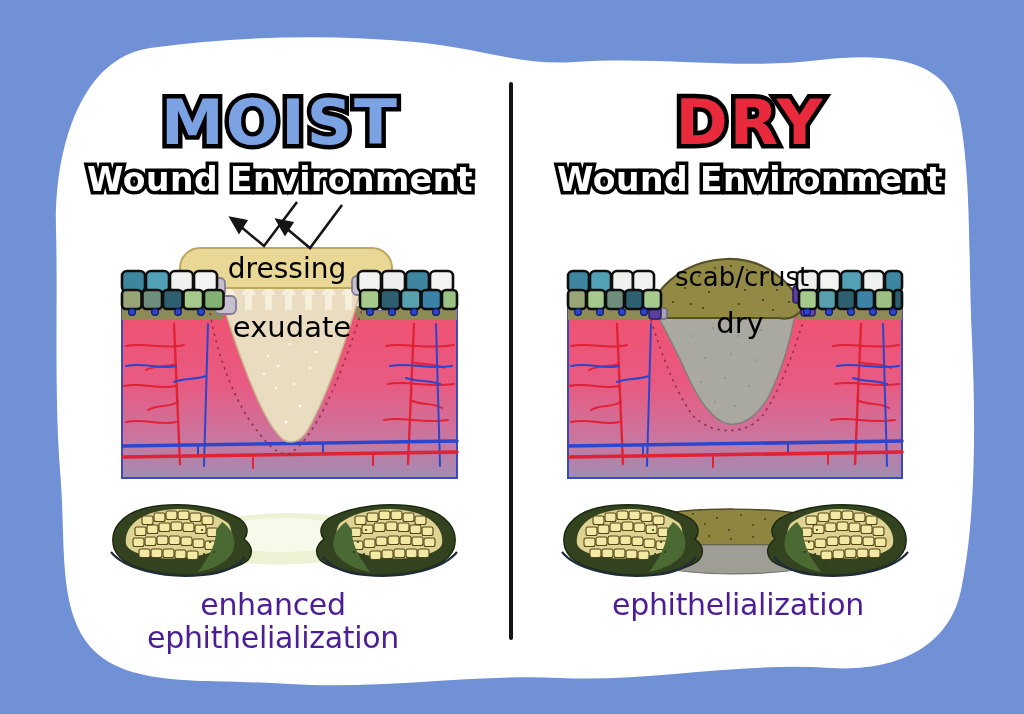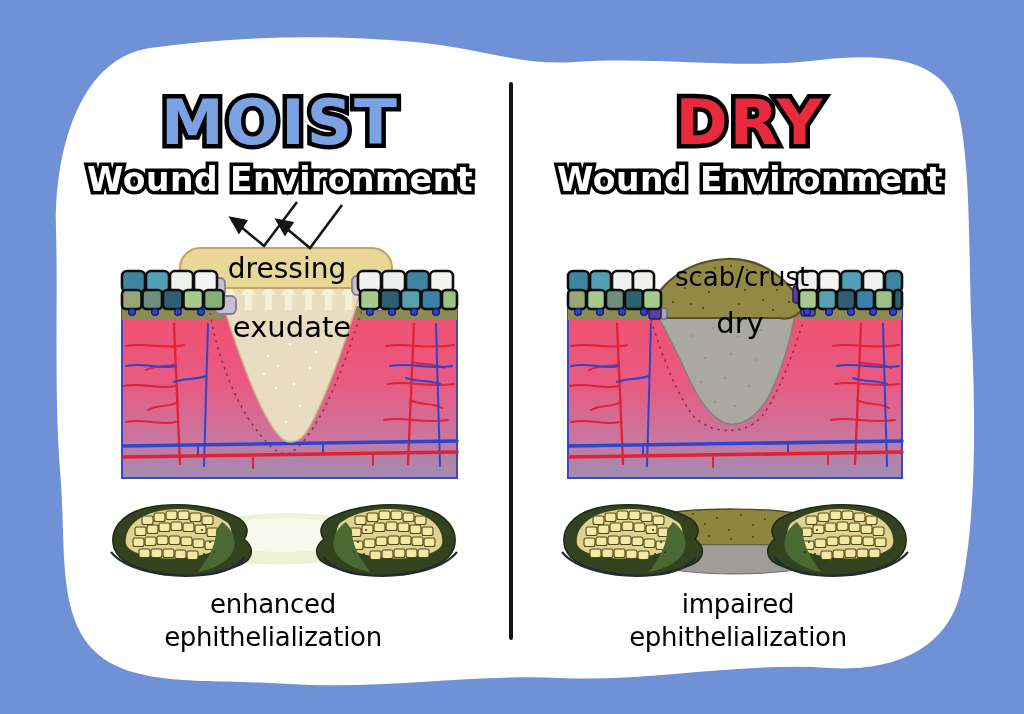--- a/index.html
+++ b/index.html
@@ -22,22 +22,22 @@
            background:#141414;border-radius:2px;}
 
   .diagram-label{position:absolute;transform:translate(-50%,-50%);
                  color:#000000;white-space:nowrap;}
   .lbl-dressing{left:287px;top:268px;font-size:28px;}
   .lbl-exudate{left:292px;top:327px;font-size:29px;}
   .lbl-scab{left:742px;top:277px;font-size:26px;}
   .lbl-dry1{left:740px;top:323px;font-size:29px;}
   .lbl-dry2{left:740px;top:352px;font-size:29px;}
 
-  .caption{position:absolute;width:380px;text-align:center;font-size:26px;
-           line-height:33px;color:#000000;transform:translateX(-50%);letter-spacing:-.3px;}
+  .caption{position:absolute;width:380px;text-align:center;font-size:30px;
+           line-height:33px;color:#4c1d95;transform:translateX(-50%);letter-spacing:-.3px;}
 </style>
 </head>
 <body>
 
 <div class="canvas">
 
   <svg class="abs" style="left:0;top:0" width="1024" height="714" viewBox="0 0 1024 714">
     <path fill="#ffffff" d="M150,48 C240,36 330,34 415,42 C480,48 520,66 575,62
       C660,56 740,70 820,60 C890,52 945,60 958,110 C972,170 968,260 972,340
       C976,430 975,520 962,585 C952,645 900,672 830,668 C740,662 650,682 560,678
@@ -294,17 +294,16 @@
   <div class="diagram-label lbl-dressing">dressing</div>
   <div class="diagram-label lbl-exudate">exudate</div>
   <div class="diagram-label lbl-scab">scab/crust</div>
   <div class="diagram-label lbl-dry1">dry</div>
 
   <div class="caption" style="left:273px;top:588px">
     <div>enhanced</div>
     <div>ephithelialization</div>
   </div>
   <div class="caption" style="left:738px;top:588px">
-    <div>impaired</div>
     <div>ephithelialization</div>
   </div>
 
 </div>
 
 </body></html>

